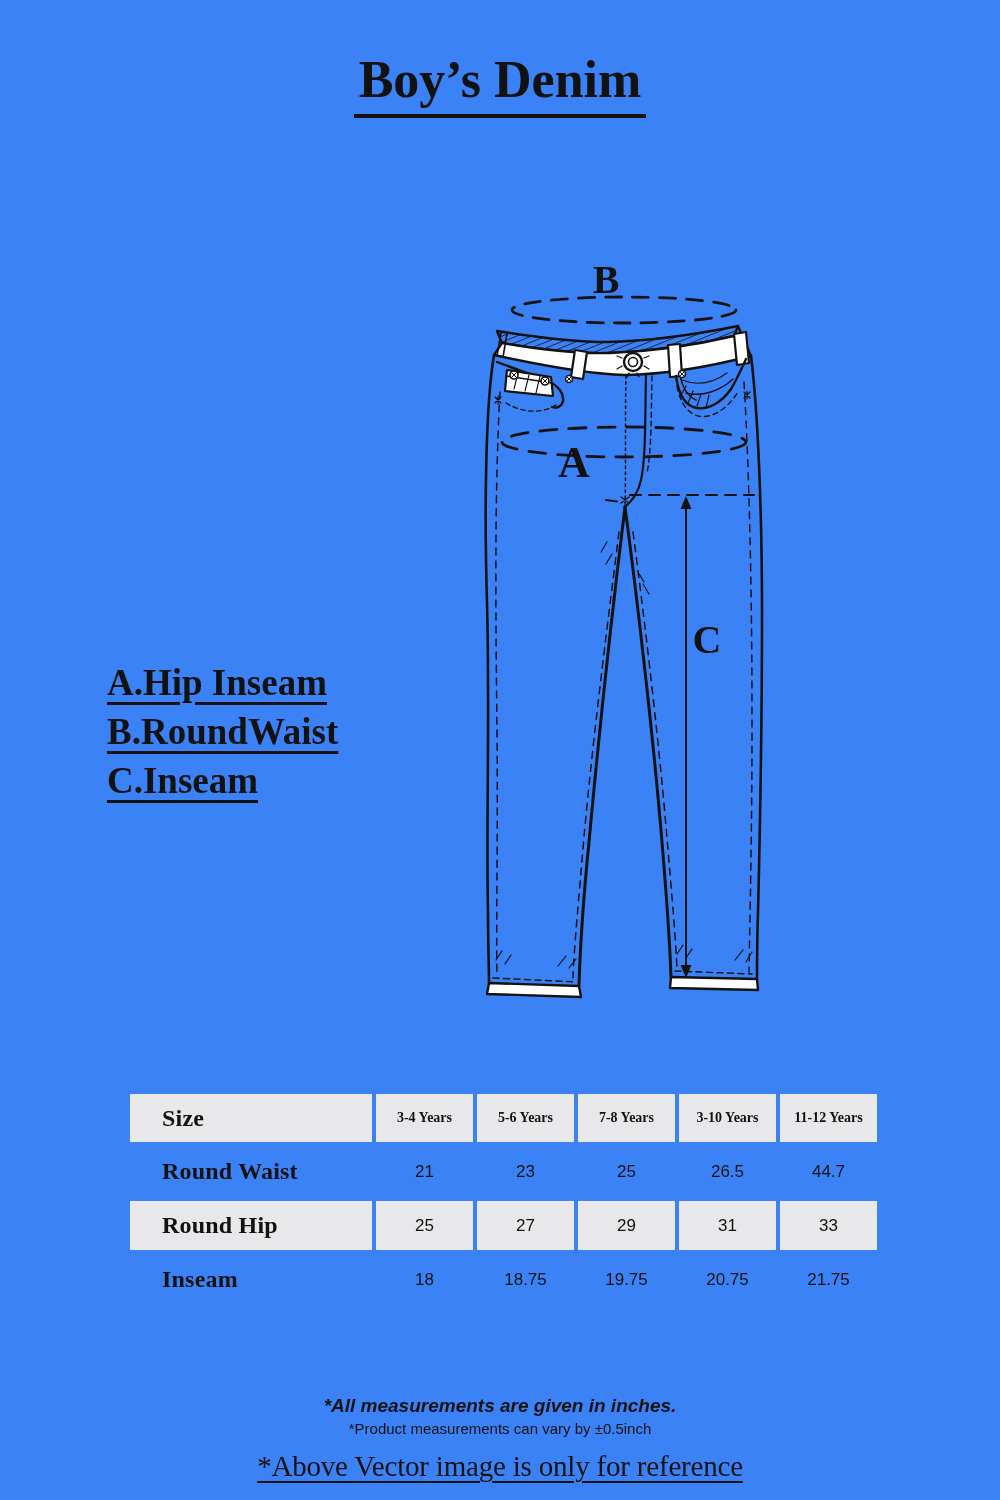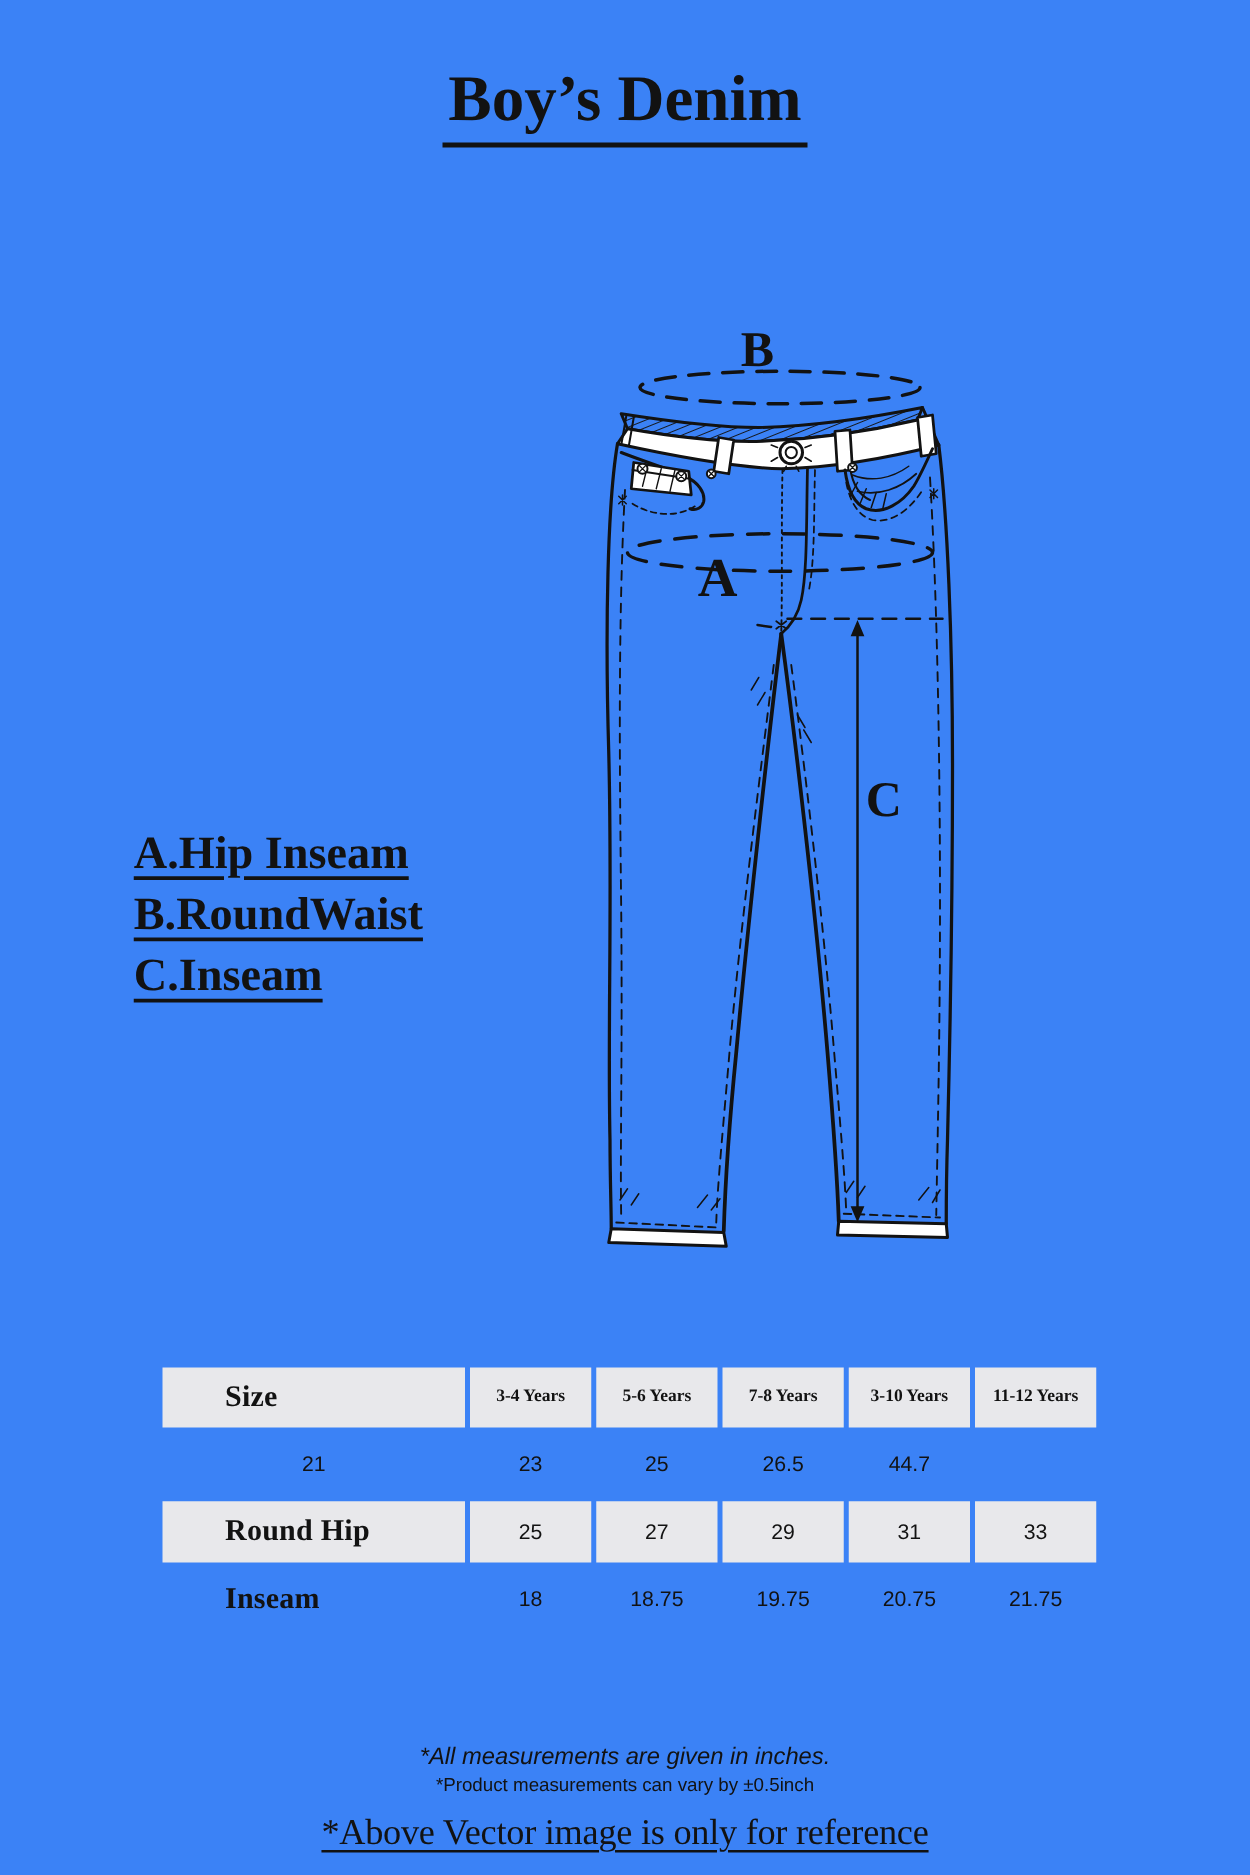--- a/index.html
+++ b/index.html
@@ -16,26 +16,26 @@
   .dlabel{font-family:"Liberation Serif",serif;font-weight:700;fill:#121212}
 
   .size-table{position:absolute;left:130px;top:1094px}
   .t-row{display:grid;grid-template-columns:242px 97px 97px 97px 97px 97px;column-gap:4px}
   .t-row.h{height:48px}
   .t-row.r1{height:59px}
   .t-row.r2{height:49px}
   .t-row.r3{height:59px}
   .cell{display:flex;align-items:center;justify-content:center}
   .cell.g{background:#e8e8eb}
-  .lbl{justify-content:flex-start;padding-left:50px;font-family:"Liberation Serif",serif;font-weight:700;font-size:24px;letter-spacing:.2px}
+  .lbl{justify-content:flex-start;padding-left:32px;font-family:"Liberation Serif",serif;font-weight:700;font-size:24px;letter-spacing:.2px}
   .yr{font-family:"Liberation Serif",serif;font-weight:700;font-size:14px}
   .val{font-family:"Liberation Sans",sans-serif;font-size:17px}
 
   .notes{position:absolute;left:0;top:1395px;width:100%;text-align:center}
-  .note1{font-family:"Liberation Sans",sans-serif;font-weight:400;font-style:italic;font-size:19px}
+  .note1{font-family:"Liberation Sans",sans-serif;font-weight:700;font-style:italic;font-size:19px}
   .note2{font-family:"Liberation Sans",sans-serif;font-size:15px;margin-top:3px}
   .note3{font-family:"Liberation Serif",serif;font-size:29px;margin-top:13px;letter-spacing:-0.2px;
     text-decoration:underline;text-decoration-thickness:2px;text-underline-offset:5px}
 </style>
 </head>
 <body>
 
 <div class="page">
 
   <div class="title-wrap">
@@ -150,20 +150,21 @@
   <div class="size-table">
     <div class="t-row h">
       <div class="cell g lbl">Size</div>
       <div class="cell g yr">3-4 Years</div>
       <div class="cell g yr">5-6 Years</div>
       <div class="cell g yr">7-8 Years</div>
       <div class="cell g yr">3-10 Years</div>
       <div class="cell g yr">11-12 Years</div>
     </div>
     <div class="t-row r1">
+      <div class="cell lbl">Round Waist</div>
       <div class="cell val">21</div>
       <div class="cell val">23</div>
       <div class="cell val">25</div>
       <div class="cell val">26.5</div>
       <div class="cell val">44.7</div>
     </div>
     <div class="t-row r2">
       <div class="cell g lbl">Round Hip</div>
       <div class="cell g val">25</div>
       <div class="cell g val">27</div>

